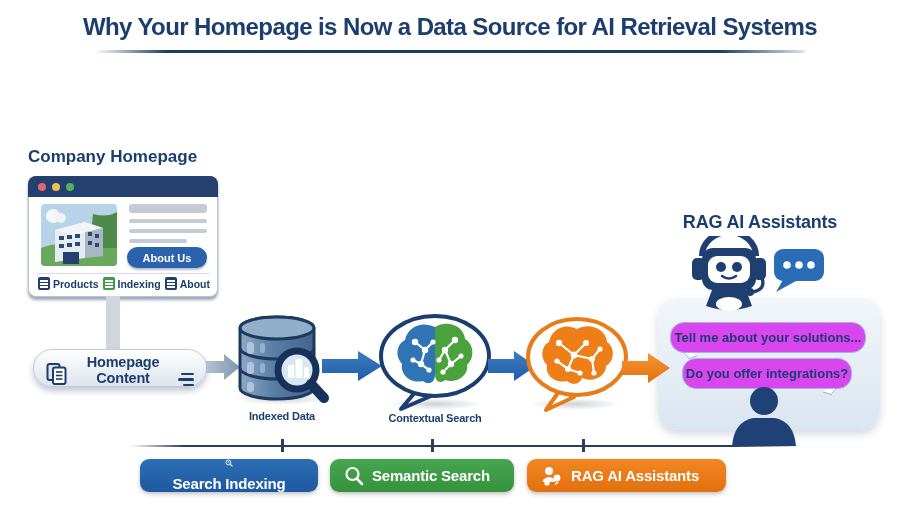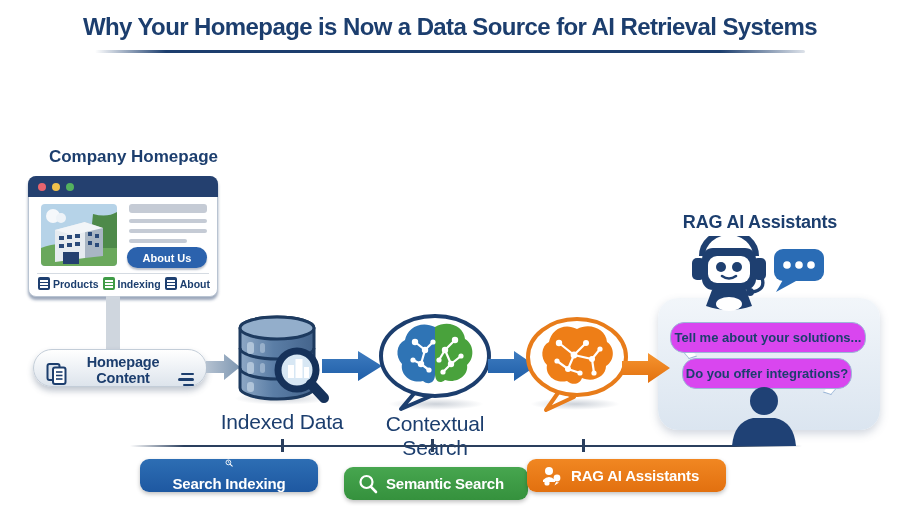--- a/index.html
+++ b/index.html
@@ -6,21 +6,21 @@
   body { font-family:"Liberation Sans", sans-serif; background:#ffffff; }
   #canvas { position:relative; width:900px; height:506px; background:#ffffff; overflow:hidden; }
 
   
   .title { position:absolute; left:0; right:0; top:13px; text-align:center;
            font-size:24px; font-weight:bold; color:#1c3e6e; letter-spacing:-0.6px; }
   .title-rule { position:absolute; left:95px; top:50px; width:710px; height:3px; border-radius:2px;
            background:linear-gradient(90deg, rgba(28,62,110,0) 0%, #1c3e6e 10%, #1c3e6e 88%, rgba(28,62,110,0.15) 100%); }
 
   
-  .hp-label { position:absolute; left:28px; top:147px; width:190px; text-align:right;
+  .hp-label { position:absolute; left:28px; top:147px; width:190px; text-align:left;
               font-size:17px; font-weight:bold; color:#1c3e6e; }
   .browser { position:absolute; left:28px; top:176px; width:190px; height:121px;
              background:#ffffff; border:1px solid #b9c4d2; border-radius:8px;
              box-shadow:0 3px 3px rgba(30,58,102,0.45); }
   .browser-bar { position:absolute; left:-1px; top:-1px; width:190px; height:21px;
                  background:#24406f; border-radius:8px 8px 0 0; display:flex; align-items:center; gap:6px; padding-left:10px; }
   .dot { width:8px; height:8px; border-radius:50%; }
   .dot.r { background:#e8646e; } .dot.y { background:#f0c14b; } .dot.g { background:#53b15e; }
   .hp-img { position:absolute; left:12px; top:27px; width:76px; height:62px; border-radius:4px; overflow:hidden; }
   .hp-lines { position:absolute; left:100px; top:27px; width:78px; }
@@ -47,21 +47,21 @@
           box-shadow:0 4px 6px rgba(50,70,100,0.3); display:flex; align-items:flex-end; padding:0 12px; gap:8px; }
   .pill-label { flex:1; text-align:center; font-size:14.5px; font-weight:bold; color:#1c3e6e; letter-spacing:-0.2px; }
   .hamburger { display:flex; flex-direction:column; gap:3px; align-items:flex-end; }
   .hamburger span { display:block; height:2.5px; background:#1c3e6e; border-radius:2px; }
   .hamburger .h1 { width:13px; } .hamburger .h2 { width:16px; } .hamburger .h3 { width:11px; }
 
   
   .arrow { position:absolute; }
 
   
-  .stage-label { position:absolute; text-align:center; font-size:21px; font-weight:normal; color:#1c3e6e; letter-spacing:-0.2px; }
+  .stage-label { position:absolute; text-align:center; font-size:11px; font-weight:bold; color:#1c3e6e; letter-spacing:-0.2px; }
   .soft-shadow { position:absolute; border-radius:50%;
                  background:radial-gradient(ellipse at center, rgba(110,125,145,0.35) 0%, rgba(110,125,145,0) 70%); }
 
   
   .asst-heading { position:absolute; left:665px; top:212px; width:190px; text-align:center;
                   font-size:18px; font-weight:bold; color:#1c3e6e; letter-spacing:-0.2px; }
   .chat-panel { position:absolute; left:658px; top:298px; width:222px; height:132px; border-radius:20px;
                 background:linear-gradient(180deg,#f2f6fa,#dbe5f0); box-shadow:0 4px 8px rgba(80,100,130,0.25); z-index:1; }
   .chat-bubble { position:absolute; background:#d946ef; border:1.5px solid #9db8d8; border-radius:14px;
                  color:#1c3e6e; font-weight:bold; display:flex; align-items:center; justify-content:center; z-index:3; }
@@ -76,21 +76,21 @@
   
   .timeline { position:absolute; left:130px; top:445px; width:672px; height:2px;
               background:linear-gradient(90deg, rgba(42,63,94,0) 0%, #2a3f5e 8%, #2a3f5e 90%, rgba(42,63,94,0) 100%); }
   .tick { position:absolute; top:439px; width:2.5px; height:13px; background:#2a3f5e; }
   .tick.k1 { left:281px; } .tick.k2 { left:431px; } .tick.k3 { left:582px; }
 
   .legend-btn { position:absolute; top:459px; height:33px; border-radius:9px; color:#ffffff;
                 font-size:15px; font-weight:bold; display:flex; align-items:center; gap:8px; padding:0 14px;
                 box-shadow:0 2px 4px rgba(0,0,0,0.25); letter-spacing:-0.2px; cursor:pointer; }
   .legend-btn.blue { left:140px; width:178px; background:linear-gradient(180deg,#2d6eb4,#1e58a1);flex-direction:column; }
-  .legend-btn.green { left:344px; width:184px; background:linear-gradient(180deg,#47a64f,#35913d);margin-top:8px; }
+  .legend-btn.green { left:330px; width:184px; background:linear-gradient(180deg,#47a64f,#35913d); }
   .legend-btn.orange { left:527px; width:199px; background:linear-gradient(180deg,#f18722,#e2700f); }
 
   .icon-svg { display:block; }
 </style>
 </head>
 <body>
 
 <div id="canvas">
 
   <div class="title">Why Your Homepage is Now a Data Source for AI Retrieval Systems</div>

